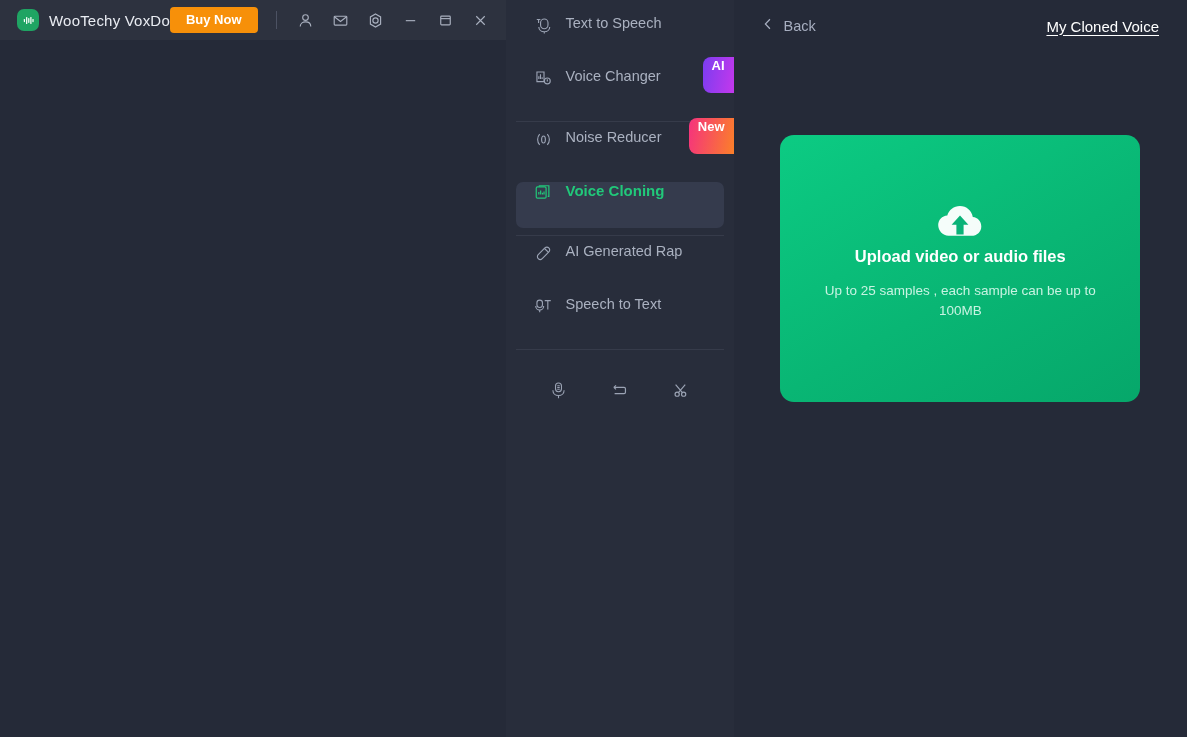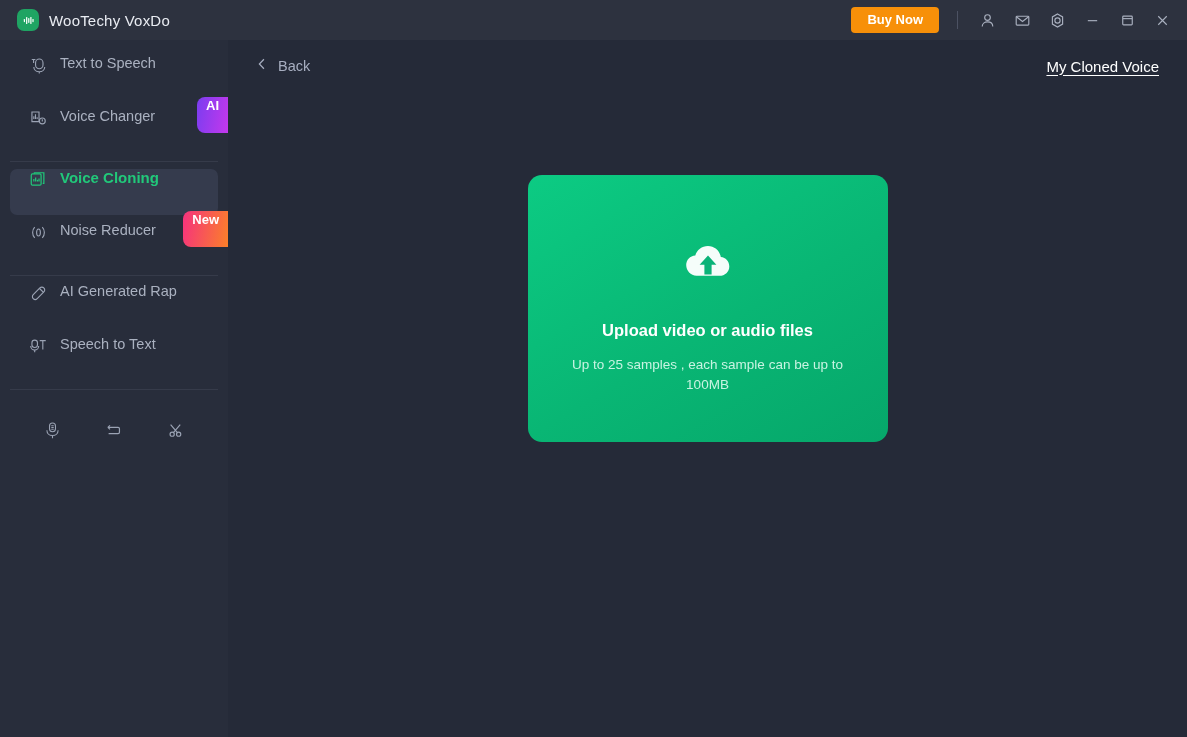--- a/index.html
+++ b/index.html
@@ -2,21 +2,21 @@
 <html><head>
 <meta charset="utf-8">
 <style>
   * { box-sizing: border-box; margin: 0; padding: 0; }
   html, body {
     width: 1187px; height: 737px;
     background: #252a38;
     font-family: "Liberation Sans", sans-serif;
     overflow: hidden;
   }
-  .app { position: relative; width: 1187px; height: 737px; display: flex; flex-direction: column; }
+  .app { position: relative; width: 1187px; height: 737px; display: flex; flex-direction: row; }
 
   
   .titlebar {
     height: 40px; background: #2d323f;
     display: flex; align-items: center; flex: none;
   }
   .brand { display: flex; align-items: center; gap: 10px; padding-left: 17px; }
   .logo {
     width: 22px; height: 22px; border-radius: 7px;
     background: #1fa463; display: flex; align-items: center;
@@ -95,21 +95,21 @@
     display: flex; flex-direction: column; align-items: center;
     cursor: pointer; padding-top: 60px;
   }
   .card.upload { background: linear-gradient(150deg, #0ccb83 0%, #09b674 55%, #06a76a 100%); }
   .card.read   { background: linear-gradient(125deg, #6f2cf0 0%, #8d2bef 45%, #c32ef1 100%); }
   .card-icon { height: 52px; display: flex; align-items: center; justify-content: center; }
   .mic-circle {
     width: 48px; height: 48px; border-radius: 50%;
     background: #f0e8fb; display: flex; align-items: center; justify-content: center;
   }
-  .card-title { color: #fff; font-size: 16.5px; font-weight: bold; margin-top: 34px; }
+  .card-title { color: #fff; font-size: 16.5px; font-weight: bold; }
   .card-sub {
     margin-top: 15px; font-size: 13.5px; line-height: 1.5;
     text-align: center; max-width: 290px;
   }
   .card.upload .card-sub { color: #c8f3e2; }
   .card.read .card-sub { color: #ecdcfb; }
 </style>
 </head>
 <body>
 
@@ -194,41 +194,41 @@
               <path d="M5.6 11.6V8.4M7.5 11.6V6M9.4 11.6v-2"></path>
             <circle cx="15.4" cy="13.8" r="3.4"></circle>
               <path d="M15.4 11.8v2.6"></path>
           </svg>
         </span>
         <span class="nav-label">Voice Changer</span>
       </div>
 
       <div class="sep"></div>
 
+      <div class="nav-item">
+        <span class="badge new">New</span>
+        <span class="ic">
+          <svg width="19" height="19" viewBox="0 0 22 22" fill="none" stroke="#9ba3b4" stroke-width="1.3">
+            <ellipse cx="11" cy="11" rx="2.2" ry="4"></ellipse>
+            <path d="M6.6 4.8C5.1 6.4 4.2 8.6 4.2 11s.9 4.6 2.4 6.2"></path>
+            <path d="M15.4 4.8c1.5 1.6 2.4 3.8 2.4 6.2s-.9 4.6-2.4 6.2"></path>
+          </svg>
+        </span>
+        <span class="nav-label">Noise Reducer</span>
+      </div>
+
       <div class="nav-item active">
         <span class="ic">
           <svg width="19" height="19" viewBox="0 0 22 22" fill="none" stroke="#21c87a" stroke-width="1.4">
             <rect x="2.6" y="4.6" width="11.4" height="13" rx="1.4"></rect>
             <path d="M6.2 4.4V3.2h11v12.2h-1.3"></path>
             <path d="M5.6 13.4v-3M7.7 13.4V8.6M9.8 13.4v-2M11.6 13.4v-3.6"></path>
           </svg>
         </span>
         <span class="nav-label">Voice Cloning</span>
-      </div>
-
-      <div class="nav-item">
-        <span class="badge new">New</span>
-        <span class="ic">
-          <svg width="19" height="19" viewBox="0 0 22 22" fill="none" stroke="#9ba3b4" stroke-width="1.3">
-            <ellipse cx="11" cy="11" rx="2.2" ry="4"></ellipse>
-            <path d="M6.6 4.8C5.1 6.4 4.2 8.6 4.2 11s.9 4.6 2.4 6.2"></path>
-            <path d="M15.4 4.8c1.5 1.6 2.4 3.8 2.4 6.2s-.9 4.6-2.4 6.2"></path>
-          </svg>
-        </span>
-        <span class="nav-label">Noise Reducer</span>
       </div>
 
       <div class="sep"></div>
 
       <div class="nav-item">
         <span class="ic">
           <svg width="19" height="19" viewBox="0 0 22 22" fill="none" stroke="#9ba3b4" stroke-width="1.3">
             <path d="M17.2 4.6a3.2 3.2 0 0 0-4.6 0L4.9 12.4a3.2 3.2 0 0 0 4.6 4.6l7.7-7.8a3.2 3.2 0 0 0 0-4.6z"></path>
             <path d="M12.2 5.2l4.6 4.6"></path>
           </svg>

